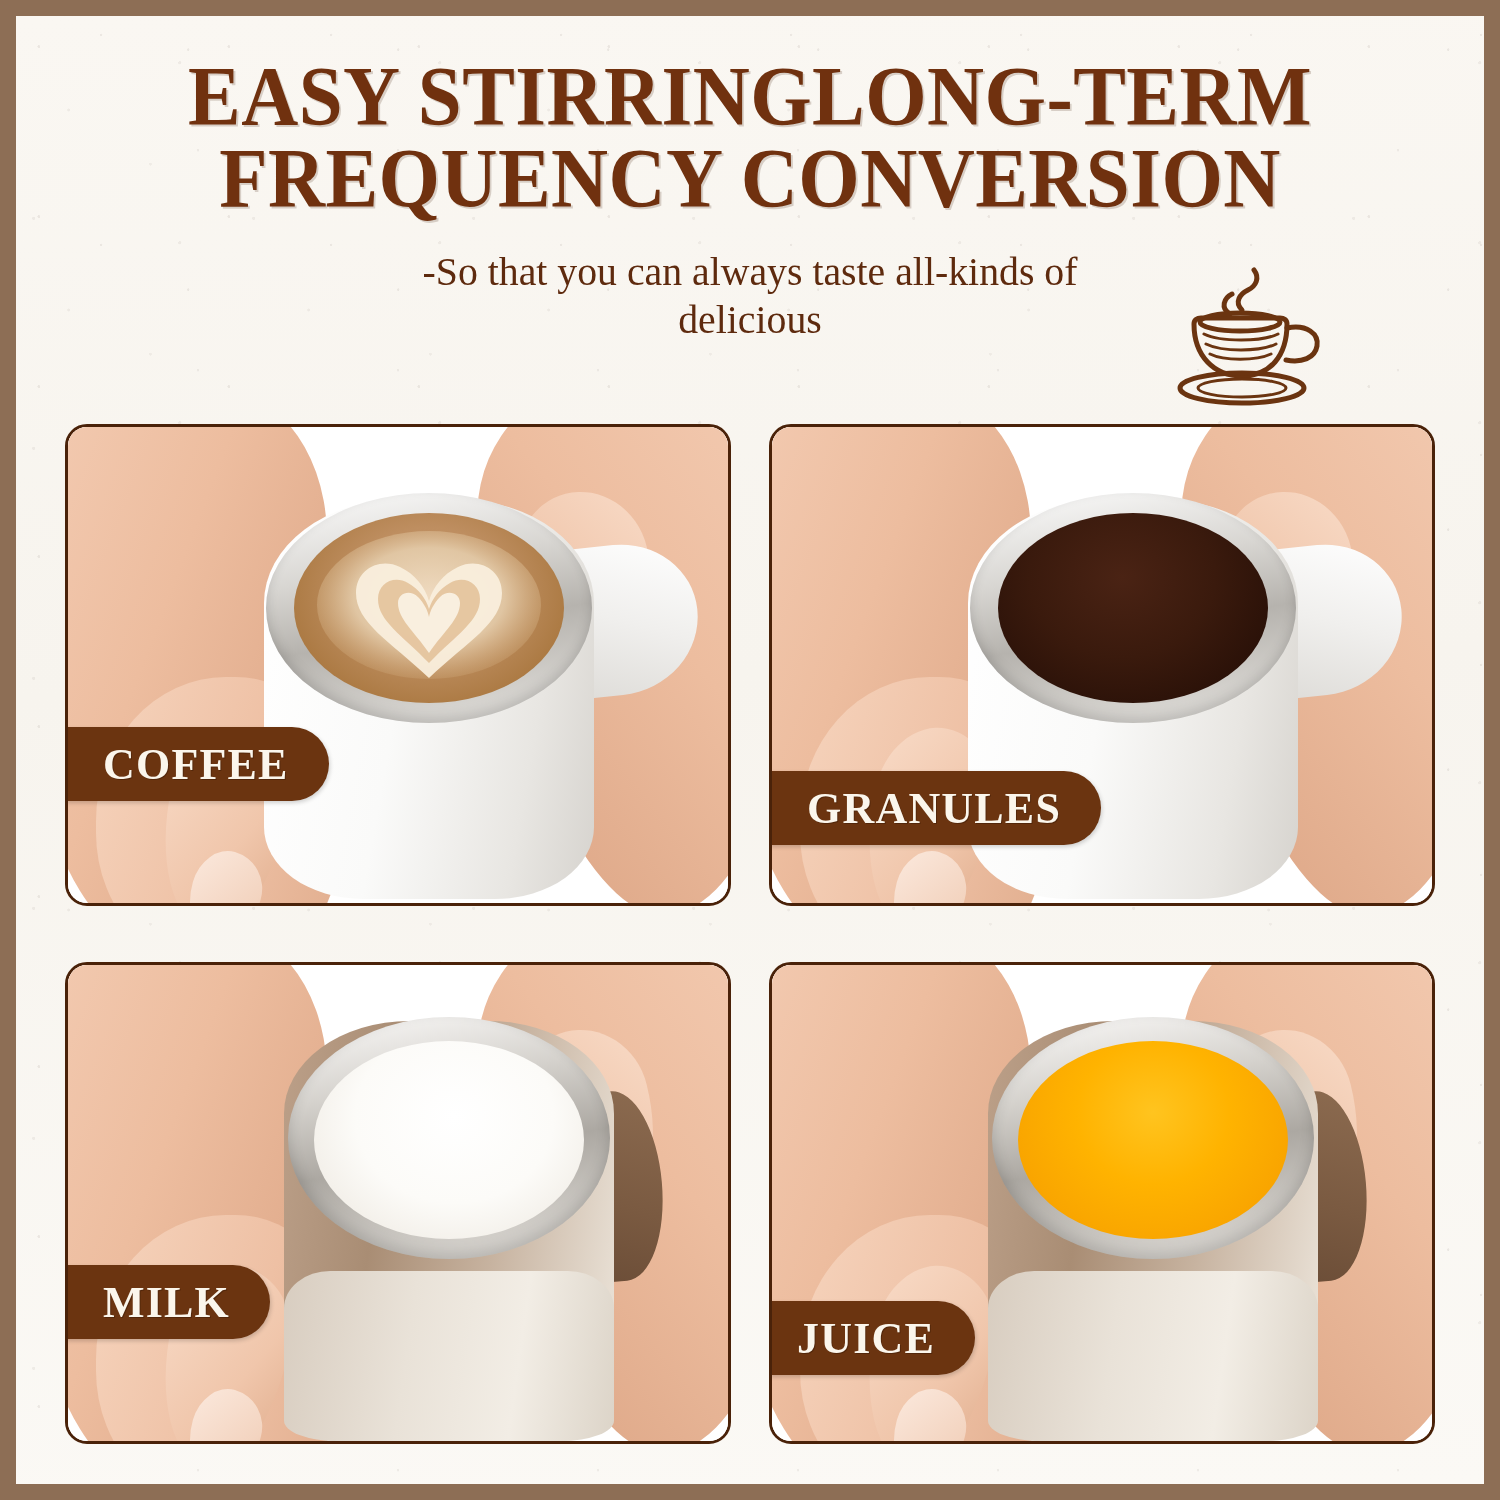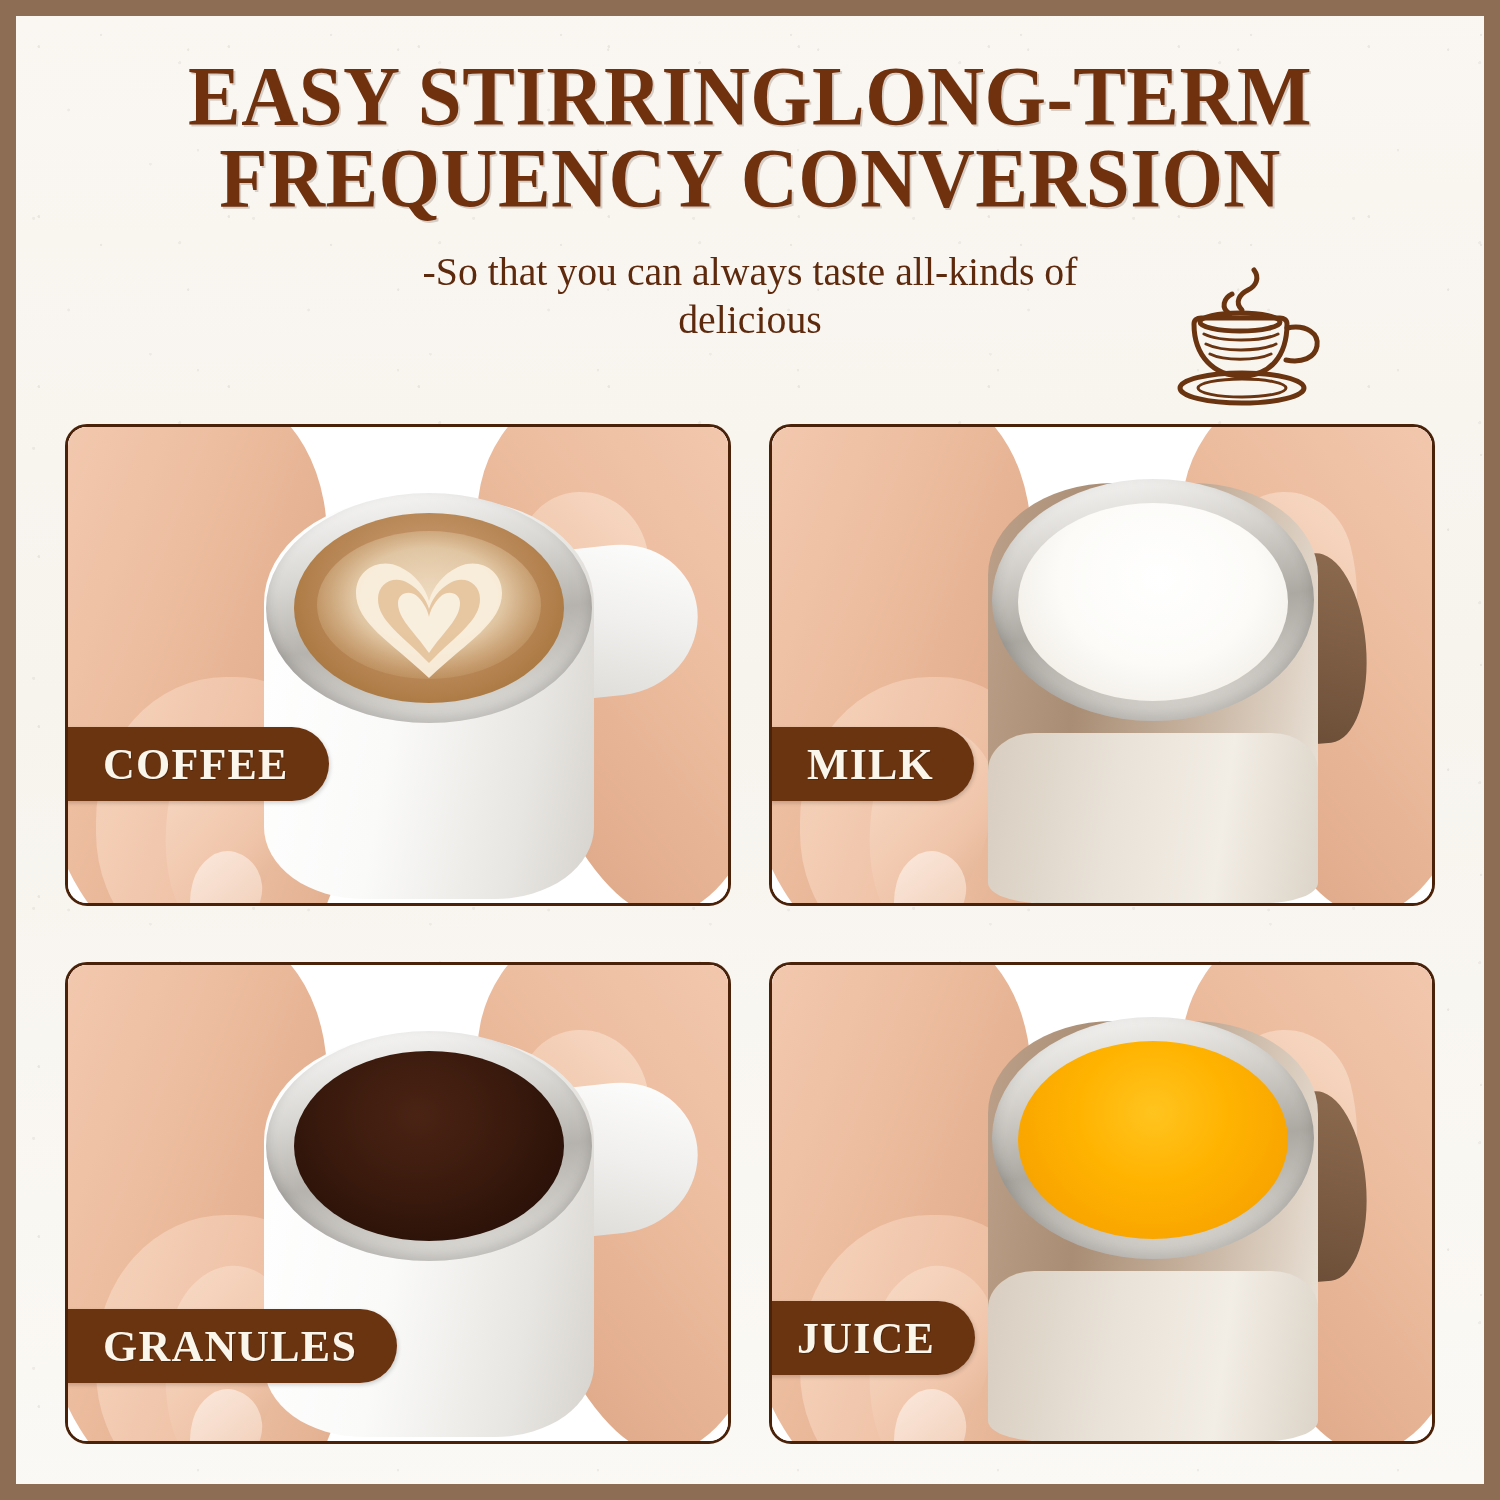--- a/index.html
+++ b/index.html
@@ -368,52 +368,52 @@
       <div class="panel">
         <div class="photo">
           <div class="hand arm-left"></div>
           <div class="hand palm-left"></div>
           <div class="hand thumb-left"></div>
           <div class="nail-left"></div>
           <div class="hand arm-right"></div>
           <div class="hand finger-right"></div>
           <div class="nail-right"></div>
 
-          <div class="mug mug-tumbler">
-            <div class="grip"></div>
+          <div class="mug mug-white">
+            <div class="handle"></div>
             <div class="body"></div>
-            <div class="lowerband"></div>
             <div class="rim"></div>
-            <div class="liquid fill-milk"></div>
+            <div class="liquid fill-dark"></div>
           </div>
         </div>
-        <div class="badge badge-milk">
-          <span>MILK</span>
+        <div class="badge badge-granules">
+          <span>GRANULES</span>
         </div>
       </div>
 
       <div class="panel">
         <div class="photo">
           <div class="hand arm-left"></div>
           <div class="hand palm-left"></div>
           <div class="hand thumb-left"></div>
           <div class="nail-left"></div>
           <div class="hand arm-right"></div>
           <div class="hand finger-right"></div>
           <div class="nail-right"></div>
 
-          <div class="mug mug-white">
-            <div class="handle"></div>
+          <div class="mug mug-tumbler">
+            <div class="grip"></div>
             <div class="body"></div>
+            <div class="lowerband"></div>
             <div class="rim"></div>
-            <div class="liquid fill-dark"></div>
+            <div class="liquid fill-milk"></div>
           </div>
         </div>
-        <div class="badge badge-granules">
-          <span>GRANULES</span>
+        <div class="badge badge-milk">
+          <span>MILK</span>
         </div>
       </div>
 
       <div class="panel">
         <div class="photo">
           <div class="hand arm-left"></div>
           <div class="hand palm-left"></div>
           <div class="hand thumb-left"></div>
           <div class="nail-left"></div>
           <div class="hand arm-right"></div>

